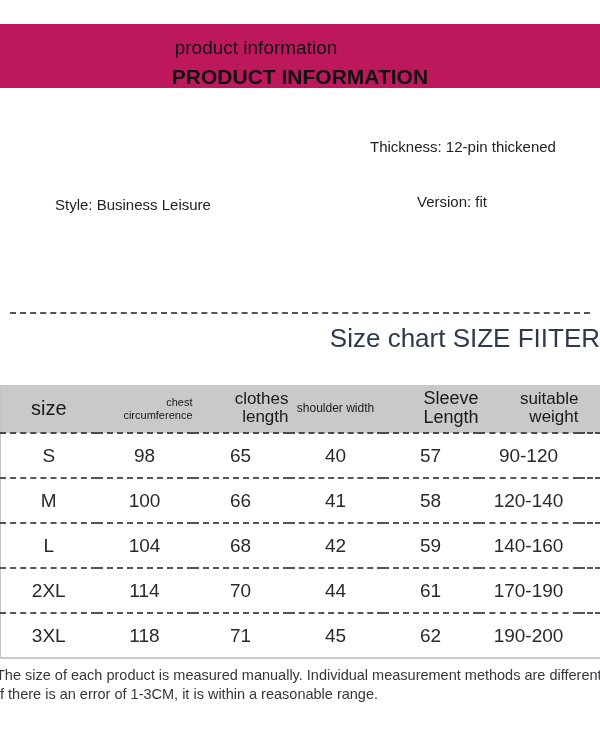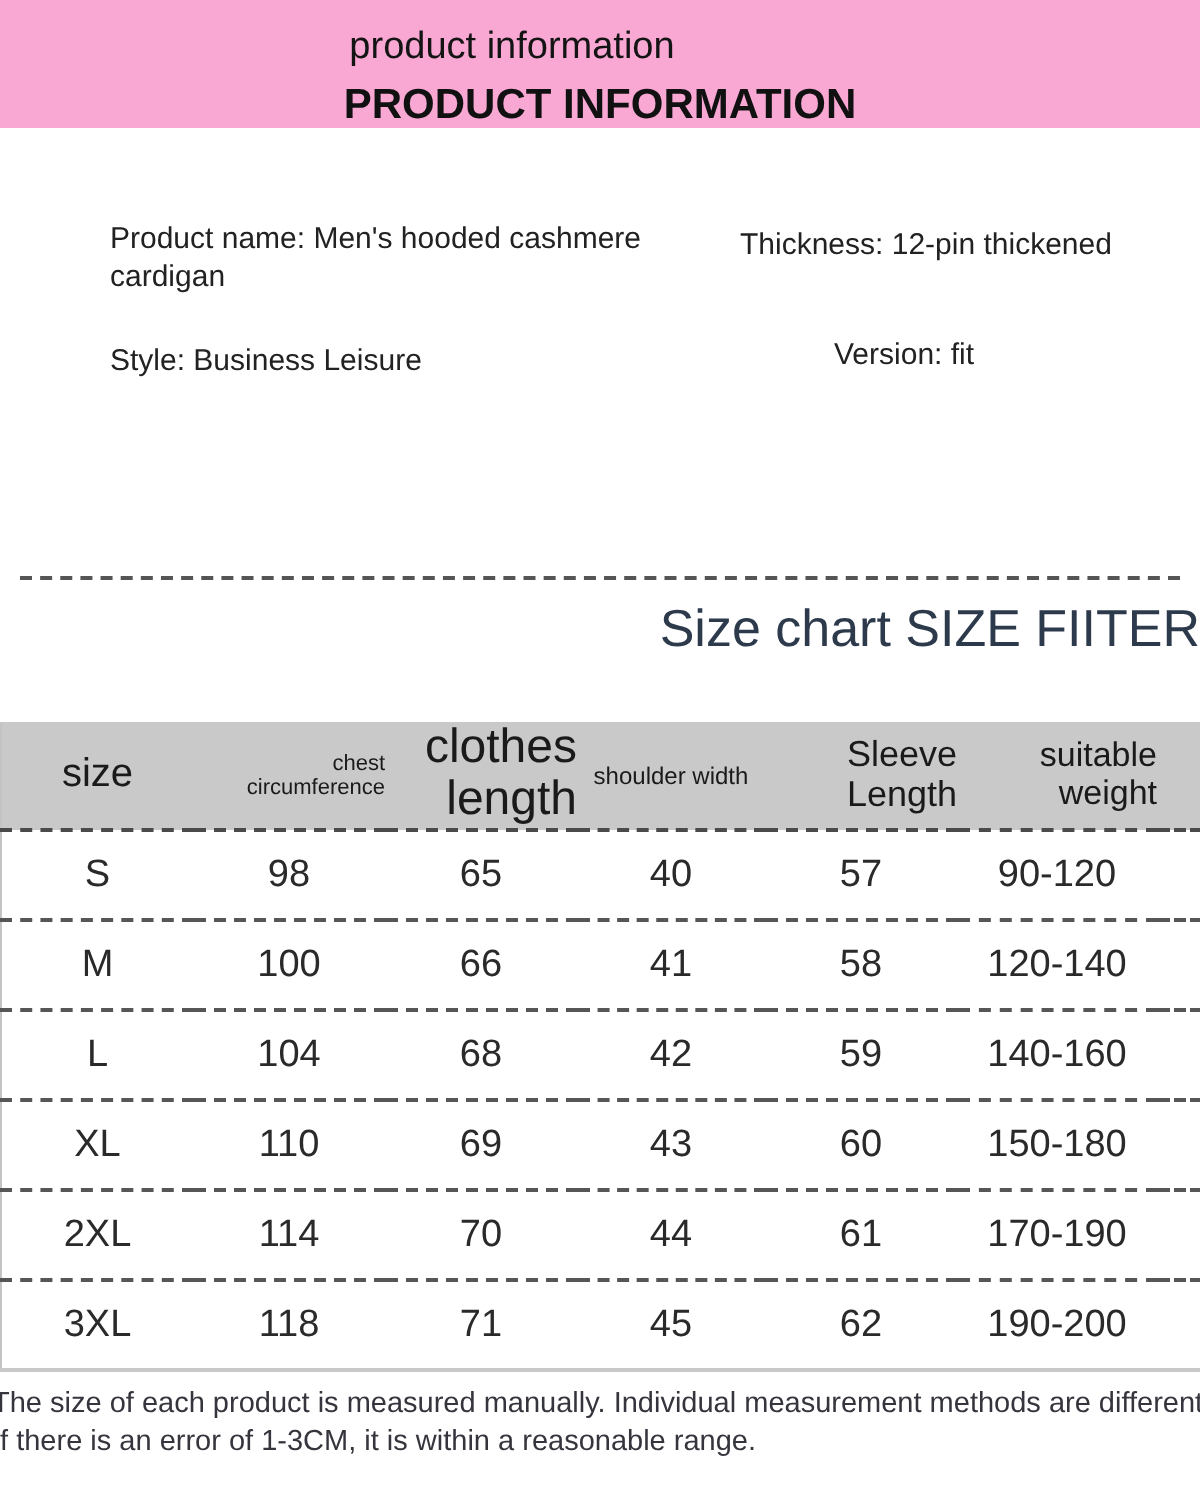--- a/index.html
+++ b/index.html
@@ -8,23 +8,23 @@
     width: 600px; height: 750px;
     background: #ffffff;
     font-family: "Liberation Sans", sans-serif;
     color: #1f1f1f;
     overflow: hidden;
     position: relative;
   }
 
   
   .banner {
-    margin-top: 0;
+    margin-top: 24px;
     height: 64px;
-    background: #f9a8d4;
+    background: #be185d;
     position: relative;
   }
   .banner-subtitle {
     position: absolute; top: 13px; left: 256px;
     transform: translateX(-50%);
     font-size: 19px; color: #141414;
     white-space: nowrap;
   }
   .banner-title {
     position: absolute; top: 41px; left: 300px;
@@ -85,21 +85,21 @@
     vertical-align: middle;
     padding: 0;
   }
   .size-table th .hwrap {
     display: inline-block;
     text-align: right;
     line-height: 1.1;
   }
   .th-size     { font-size: 20px; }
   .th-chest    { font-size: 11px; }
-  .th-clothes  { font-size: 24px; margin-left: 24px; }
+  .th-clothes  { font-size: 17px; margin-left: 24px; }
   .th-shoulder { font-size: 12px; }
   .th-sleeve   { font-size: 18px; }
   .th-suitable { font-size: 17px; margin-left: 14px; }
 
   .size-table tbody tr {
     height: 45px;
     border-bottom: 2px dashed #565656;
   }
   .size-table tbody tr:last-child { border-bottom: none; }
   .size-table td {
@@ -122,21 +122,20 @@
 </style>
 </head>
 <body>
 
 <div class="banner">
   <div class="banner-subtitle">product information</div>
   <div class="banner-title">PRODUCT INFORMATION</div>
 </div>
 
 <div class="info">
-  <div class="field f-name">Product name: Men's hooded cashmere cardigan</div>
   <div class="field f-thickness">Thickness: 12-pin thickened</div>
   <div class="field f-style">Style: Business Leisure</div>
   <div class="field f-version">Version: fit</div>
 </div>
 
 <div class="divider"></div>
 
 <div class="chart-title">Size chart SIZE FIITER</div>
 
 <table class="size-table">
@@ -182,29 +181,20 @@
     <tr>
       <td>L</td>
       <td>104</td>
       <td>68</td>
       <td>42</td>
       <td>59</td>
       <td>140-160</td>
       <td></td>
     </tr>
     <tr>
-      <td>XL</td>
-      <td>110</td>
-      <td>69</td>
-      <td>43</td>
-      <td>60</td>
-      <td>150-180</td>
-      <td></td>
-    </tr>
-    <tr>
       <td>2XL</td>
       <td>114</td>
       <td>70</td>
       <td>44</td>
       <td>61</td>
       <td>170-190</td>
       <td></td>
     </tr>
     <tr>
       <td>3XL</td>

